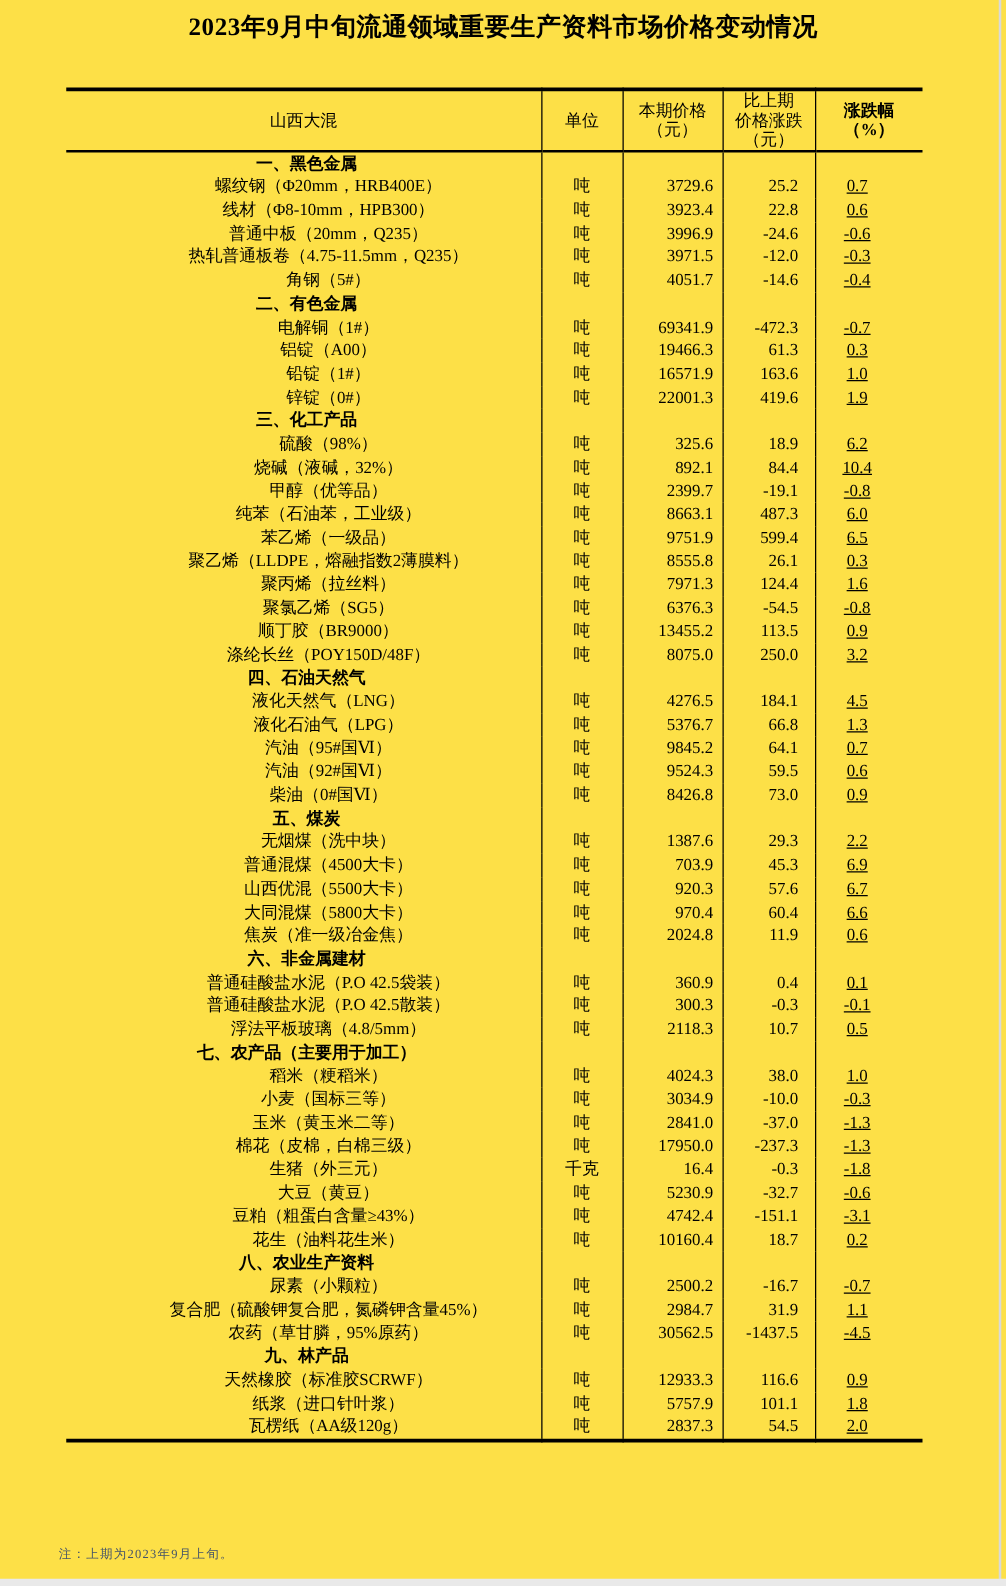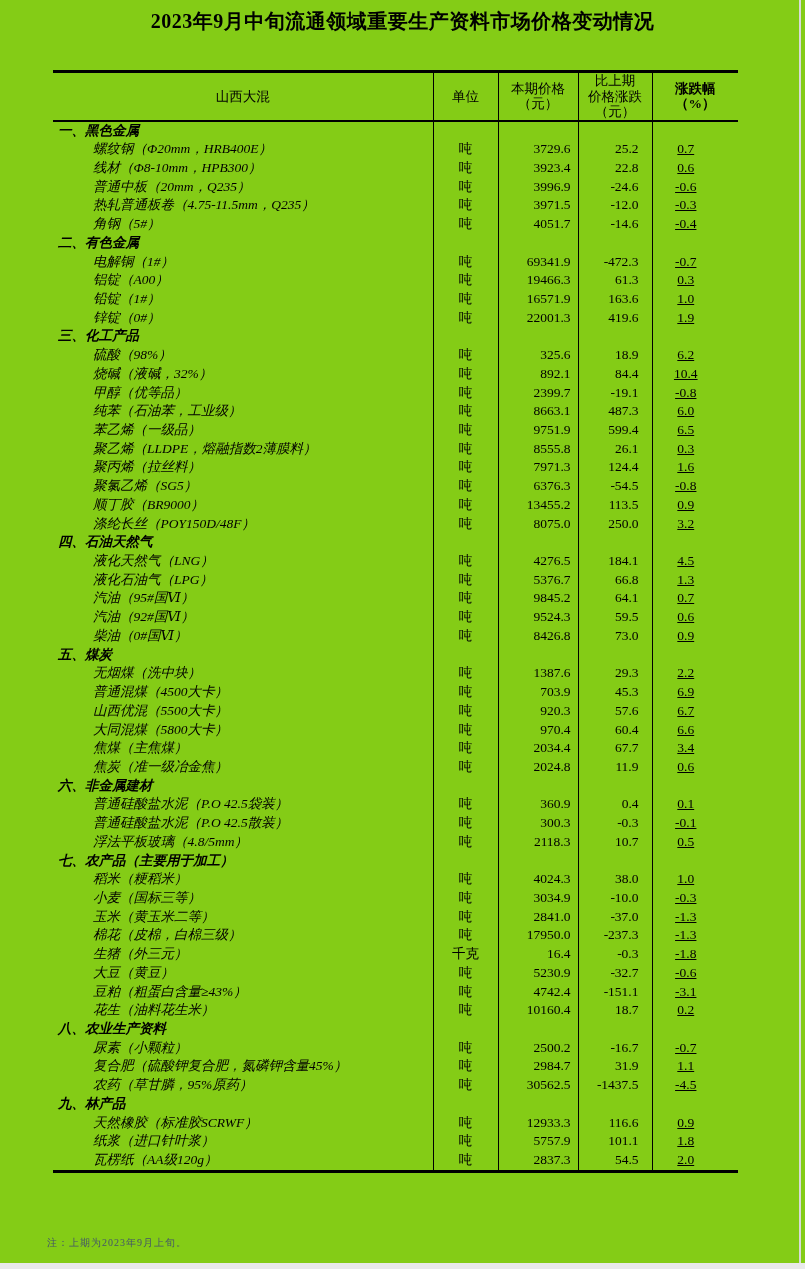--- a/index.html
+++ b/index.html
@@ -5,21 +5,21 @@
   * { box-sizing: border-box; }
   html, body {
     margin: 0; padding: 0;
     width: 805px; height: 1269px;
     background: #ffffff;
     font-family: "Liberation Serif", "DejaVu Serif", serif;
     color: #000;
     overflow: hidden;
     position: relative;
   }
-  .page { position: absolute; inset: 0; background: #84cc16; }
+  .page { position: absolute; inset: 0; background: #fde047; }
 
   .title {
     position: absolute;
     top: 8px; left: 0; width: 100%;
     margin: 0;
     text-align: center;
     font-size: 20px;
     font-weight: bold;
     letter-spacing: 0.5px;
     color: #000;
@@ -58,21 +58,21 @@
   tbody td {
     padding: 0;
     vertical-align: middle;
     border-right: 1px solid #000;
     line-height: 18.72px;
     white-space: nowrap;
     overflow: hidden;
   }
   tbody td:last-child { border-right: none; }
 
-  td.col-name   { padding-left: 40px; text-align: left; font-style: italic; }
+  td.col-name   { padding-left: 40px; text-align: center; }
   td.col-unit   { text-align: center; }
   td.col-price  { text-align: right; padding-right: 7px; }
   td.col-change { text-align: right; padding-right: 13px; }
   td.col-pct    { text-align: center; padding-right: 19px; text-decoration: underline; }
 
   tr.row-section td.col-name {
     padding-left: 5px;
     font-weight: bold;
   }
 
@@ -386,27 +386,20 @@
   </tr>
 
   <tr class="row-item">
     <td class="col-name">大同混煤（5800大卡）</td>
     <td class="col-unit">吨</td>
     <td class="col-price">970.4</td>
     <td class="col-change">60.4</td>
     <td class="col-pct">6.6</td>
   </tr>
 
-  <tr class="row-item">
-    <td class="col-name">焦煤（主焦煤）</td>
-    <td class="col-unit">吨</td>
-    <td class="col-price">2034.4</td>
-    <td class="col-change">67.7</td>
-    <td class="col-pct">3.4</td>
-  </tr>
 
   <tr class="row-item">
     <td class="col-name">焦炭（准一级冶金焦）</td>
     <td class="col-unit">吨</td>
     <td class="col-price">2024.8</td>
     <td class="col-change">11.9</td>
     <td class="col-pct">0.6</td>
   </tr>
 
   <tr class="row-section">

